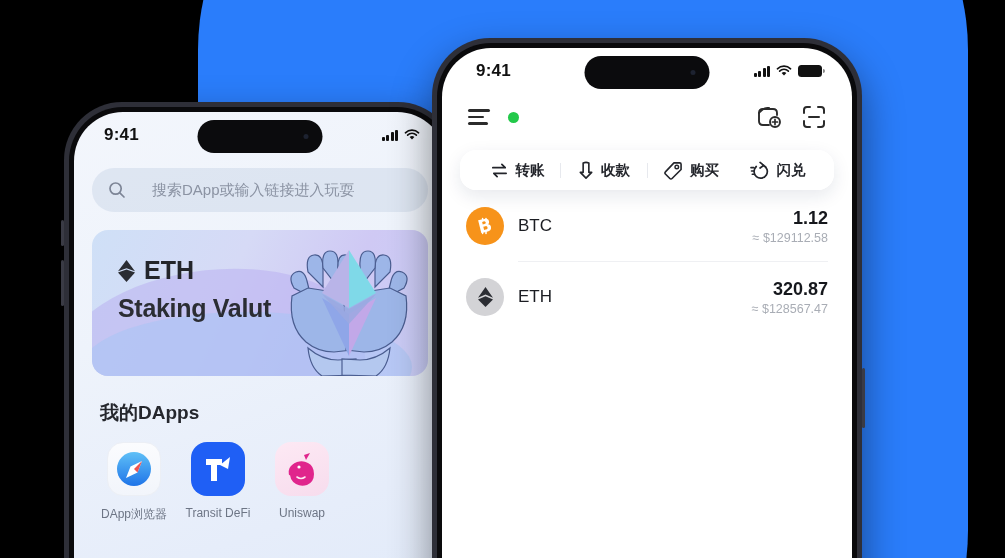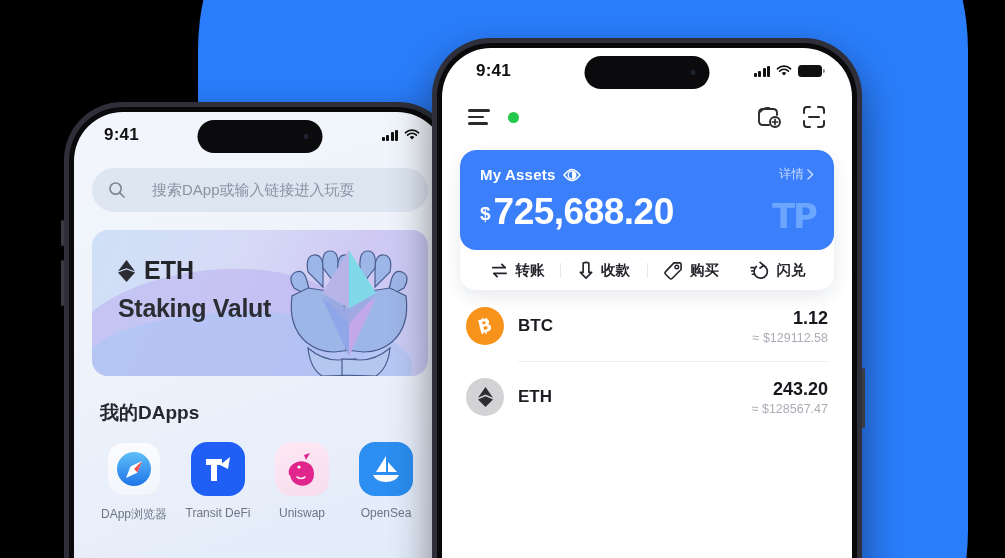--- a/index.html
+++ b/index.html
@@ -146,21 +146,21 @@
 
   .asset-list{ padding:0 24px; }
   .asset-row{ display:flex;align-items:center;padding:17px 0 16px 0;position:relative; }
   .asset-row + .asset-row::before{
     content:"";position:absolute;left:52px;right:0;top:0;height:1px;background:#eff0f3;
   }
   .coin-ico{ width:38px;height:38px;border-radius:50%;flex:none;
     display:flex;align-items:center;justify-content:center; }
   .coin-btc{ background:#f7931a; }
   .coin-eth{ background:#d3d3d6; }
-  .coin-name{ margin-left:14px;font-size:17px;font-weight:bold;color:#1b1d22; }
+  .coin-name{ margin-left:14px;font-size:17px;font-weight:normal;color:#1b1d22; }
   .coin-right{ margin-left:auto;text-align:right; }
   .coin-amt{ font-size:18px;font-weight:bold;color:#15171c; }
   .coin-fiat{ font-size:12.5px;color:#a9adb5;margin-top:2px; }
 
   
   #phone-left{
     left:64px; top:102px;
     width:392px; height:580px;
     z-index:20;
   }
@@ -324,30 +324,20 @@
               <path d="M20 4 l6 -2 l-4 7 z" fill="#e0258c"></path>
               <path d="M13 11 q-6 2 -7 9 q-1 9 6 13 q5 3 11 1 q7 -3 7 -11 q0 -8 -6 -11 q-5 -3 -11 -1 z" fill="#e0258c"></path>
               <path d="M10 14 q-5 3 -4 9" stroke="#e0258c" stroke-width="2.4" fill="none" stroke-linecap="round"></path>
               <circle cx="15" cy="16" r="1.6" fill="#fff"></circle>
               <path d="M21 26 q-4 3 -8 0" stroke="#fde9f4" stroke-width="1.6" fill="none" stroke-linecap="round"></path>
             </svg>
           </div>
           <div class="dapp-label">Uniswap</div>
         </div>
 
-        <div class="dapp">
-          <div class="dapp-ico ico-sea">
-            <svg width="32" height="32" viewBox="0 0 32 32">
-              <path d="M16 3 L16 19 L6 19 Z" fill="#fff"></path>
-              <path d="M18 9 L27 19 L18 19 Z" fill="#fff"></path>
-              <path d="M3 22 h26 q-3 7 -13 7 q-10 0 -13 -7 z" fill="#fff"></path>
-            </svg>
-          </div>
-          <div class="dapp-label">OpenSea</div>
-        </div>
       </div>
 
     </div>
   </div>
 </div>
 
 <div class="phone" id="phone-right">
   <div class="side-btn" style="right:-3px;top:330px;width:3px;height:60px;"></div>
   <div class="bezel">
     <div class="screen">
@@ -390,41 +380,20 @@
             <path d="M2 8 V5 a3 3 0 0 1 3 -3 h3" stroke="#2b2b2b" stroke-width="2" fill="none" stroke-linecap="round"></path>
             <path d="M16 2 h3 a3 3 0 0 1 3 3 v3" stroke="#2b2b2b" stroke-width="2" fill="none" stroke-linecap="round"></path>
             <path d="M22 16 v3 a3 3 0 0 1 -3 3 h-3" stroke="#2b2b2b" stroke-width="2" fill="none" stroke-linecap="round"></path>
             <path d="M8 22 H5 a3 3 0 0 1 -3 -3 v-3" stroke="#2b2b2b" stroke-width="2" fill="none" stroke-linecap="round"></path>
             <path d="M7 12 h10" stroke="#2b2b2b" stroke-width="2" stroke-linecap="round"></path>
           </svg>
         </div>
       </div>
 
       <div class="assets-card-wrap">
-        <div class="assets-card">
-          <div class="ac-row1">
-            <div class="ac-title">My Assets</div>
-            <svg class="eye" width="18" height="14" viewBox="0 0 18 14">
-              <path d="M1 7 q4.5 -5.6 8 -5.6 q3.5 0 8 5.6 q-4.5 5.6 -8 5.6 q-3.5 0 -8 -5.6 z" stroke="#fff" stroke-width="1.5" fill="none"></path>
-              <path d="M9 3.2 a3.8 3.8 0 0 1 0 7.6 z" fill="#fff"></path>
-              <circle cx="9" cy="7" r="3.8" stroke="#fff" stroke-width="1.3" fill="none"></circle>
-            </svg>
-            <div class="ac-detail">
-              <span>详情</span>
-              <svg width="7" height="11" viewBox="0 0 7 11">
-                <path d="M1 1 L5.6 5.5 L1 10" stroke="#c8ddff" stroke-width="1.5" fill="none" stroke-linecap="round" stroke-linejoin="round"></path>
-              </svg>
-            </div>
-          </div>
-          <div class="ac-amount">
-            <div class="ac-cur">$</div>
-            <div class="ac-val">725,688.20</div>
-          </div>
-          <div class="tp-mark">TP</div>
-        </div>
 
         <div class="actions">
           <div class="action">
             <svg width="19" height="19" viewBox="0 0 20 20">
               <path d="M3 7 h13 l-3.5 -3.5" stroke="#23252b" stroke-width="1.8" fill="none" stroke-linecap="round" stroke-linejoin="round"></path>
               <path d="M17 13 h-13 l3.5 3.5" stroke="#23252b" stroke-width="1.8" fill="none" stroke-linecap="round" stroke-linejoin="round"></path>
             </svg>
             <span>转账</span>
           </div>
           <div class="act-sep"></div>
@@ -471,21 +440,21 @@
 
         <div class="asset-row">
           <div class="coin-ico coin-eth">
             <svg width="17" height="24" viewBox="0 0 17 24">
               <path d="M8.5 2 L8.5 9.6 L1 12.8 Z M8.5 2 L8.5 9.6 L16 12.8 Z" fill="#2b2d33"></path>
               <path d="M8.5 11.2 L1 14.4 L8.5 22 L16 14.4 Z" fill="#2b2d33"></path>
             </svg>
           </div>
           <div class="coin-name">ETH</div>
           <div class="coin-right">
-            <div class="coin-amt">243.20</div>
+            <div class="coin-amt">320.87</div>
             <div class="coin-fiat">≈ $128567.47</div>
           </div>
         </div>
       </div>
 
     </div>
   </div>
 </div>
 
 </body></html>

